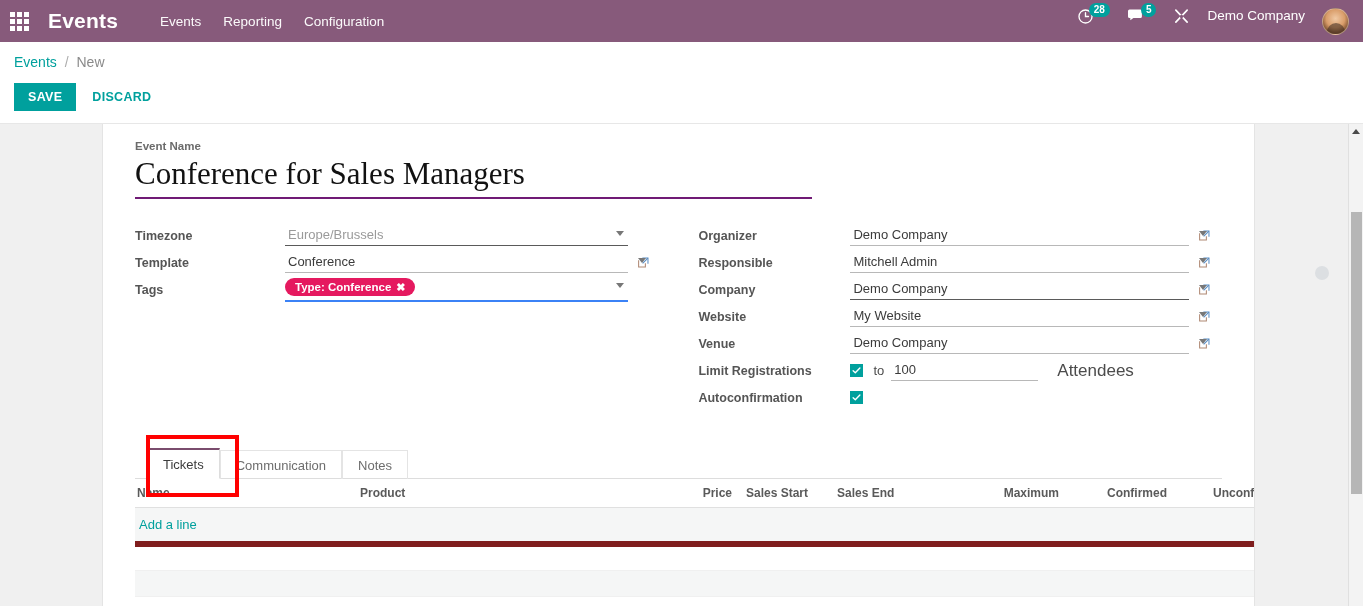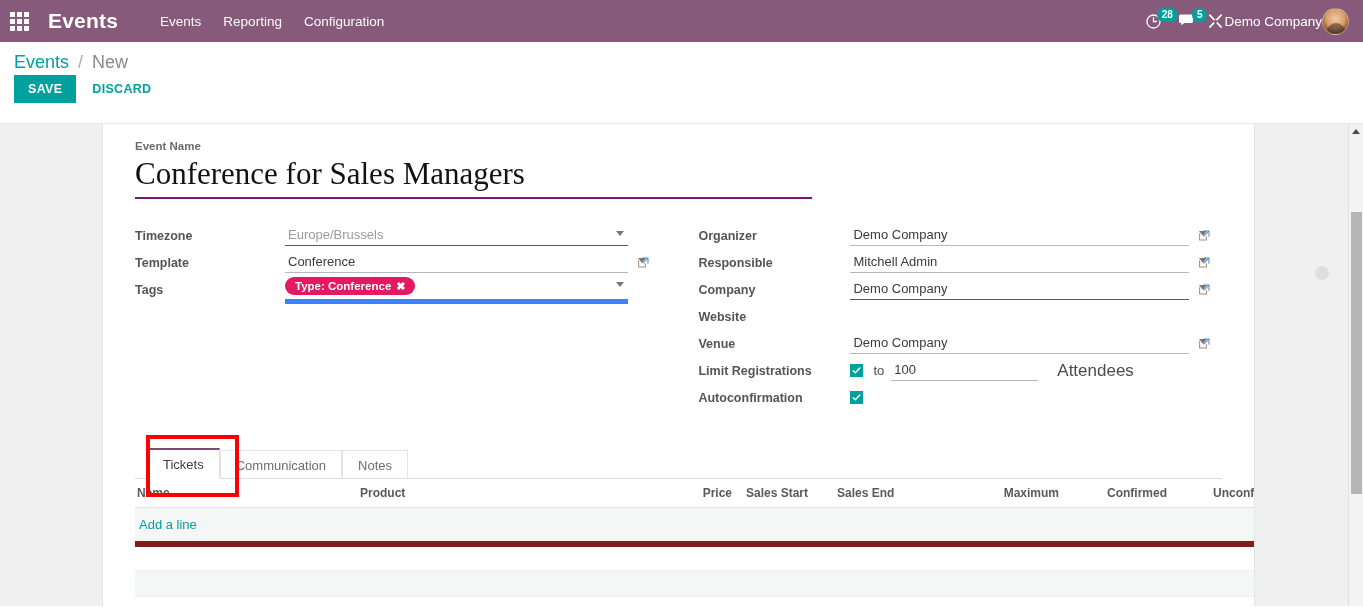--- a/index.html
+++ b/index.html
@@ -47,21 +47,22 @@
   .nav-menu a {
     color: #ffffff;
     font-size: 13.5px;
     text-decoration: none;
     white-space: nowrap;
     opacity: .97;
   }
   .nav-right {
     margin-left: auto;
     display: flex;
-    align-items: center;
+    align-items: flex-start;
+    gap: 17px;
   }
   .nav-icon-wrap { position: relative; display: flex; align-items: center; cursor: pointer; }
   .badge {
     background: #00A09D;
     color: #fff;
     font-size: 10px;
     font-weight: bold;
     border-radius: 9px;
     padding: 1px 5px 1px 5px;
     line-height: 12px;
@@ -91,23 +92,23 @@
   }
 
   
   .control-panel {
     background: #ffffff;
     padding: 9px 16px 0 14px;
     border-bottom: 1px solid #e7e7e7;
     height: 82px;
   }
   .breadcrumb {
-    font-size: 18px;
+    font-size: 14px;
     line-height: 22px;
-    margin-bottom: 2px;
+    margin-bottom: 10px;
     white-space: nowrap;
   }
   .breadcrumb .crumb-link { color: #00A09D; cursor: pointer; }
   .breadcrumb .crumb-sep { color: #adadad; margin: 0 4px; }
   .breadcrumb .crumb-current { color: #8a8a8a; }
   .btn-row { display: flex; align-items: center; gap: 6px; }
   .btn-save {
     background: #00A09D;
     color: #ffffff;
     border: none;
@@ -248,21 +249,21 @@
     color: #ffffff;
     font-size: 11.5px;
     font-weight: bold;
     border-radius: 11px;
     padding: 3px 9px 3px 10px;
     line-height: 12px;
     white-space: nowrap;
   }
   .tag-x { font-size: 11px; font-weight: bold; cursor: pointer; }
   .tags-underline {
-    border-bottom: 5px solid #3b82f6;
+    border-bottom: 2px solid #3b82f6;
     padding-bottom: 4px;
     width: 343px;
   }
 
   
   .cbx {
     width: 13px; height: 13px;
     background: #00A09D;
     border: 1px solid #00A09D;
     display: inline-flex;
@@ -521,20 +522,29 @@
             <svg class="ext-link" width="13" height="13" viewBox="0 0 16 16">
               <path d="M2 5.2v8.3h8.3V9" fill="none" stroke="#b08a75" stroke-width="1.3"></path>
               <path d="M6.6 2.5h6.9v6.9" fill="none" stroke="#5b8ec4" stroke-width="1.3"></path>
               <path d="M13.3 2.7 L6.9 9.1" stroke="#5b8ec4" stroke-width="1.4"></path>
             </svg>
           </div>
         </div>
 
         <div class="frow">
           <div class="flabel">Website</div>
+          <div class="fval">
+            <input class="inp wide-r" value="My Website" style="">
+            <span class="caret"></span>
+            <svg class="ext-link" width="13" height="13" viewBox="0 0 16 16">
+              <path d="M2 5.2v8.3h8.3V9" fill="none" stroke="#b08a75" stroke-width="1.3"></path>
+              <path d="M6.6 2.5h6.9v6.9" fill="none" stroke="#5b8ec4" stroke-width="1.3"></path>
+              <path d="M13.3 2.7 L6.9 9.1" stroke="#5b8ec4" stroke-width="1.4"></path>
+            </svg>
+          </div>
         </div>
 
         <div class="frow">
           <div class="flabel">Venue</div>
           <div class="fval">
             <input class="inp wide-r" value="Demo Company" style="">
             <span class="caret"></span>
             <svg class="ext-link" width="13" height="13" viewBox="0 0 16 16">
               <path d="M2 5.2v8.3h8.3V9" fill="none" stroke="#b08a75" stroke-width="1.3"></path>
               <path d="M6.6 2.5h6.9v6.9" fill="none" stroke="#5b8ec4" stroke-width="1.3"></path>

